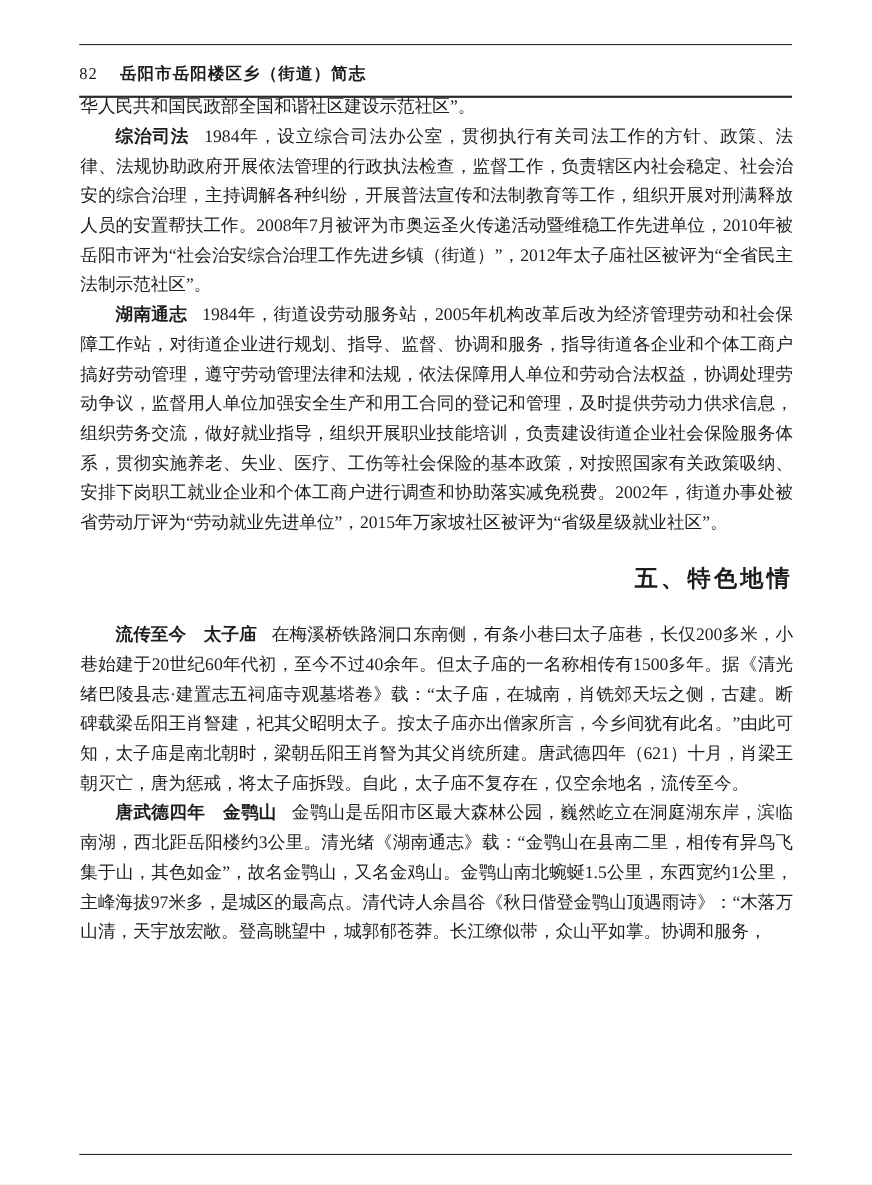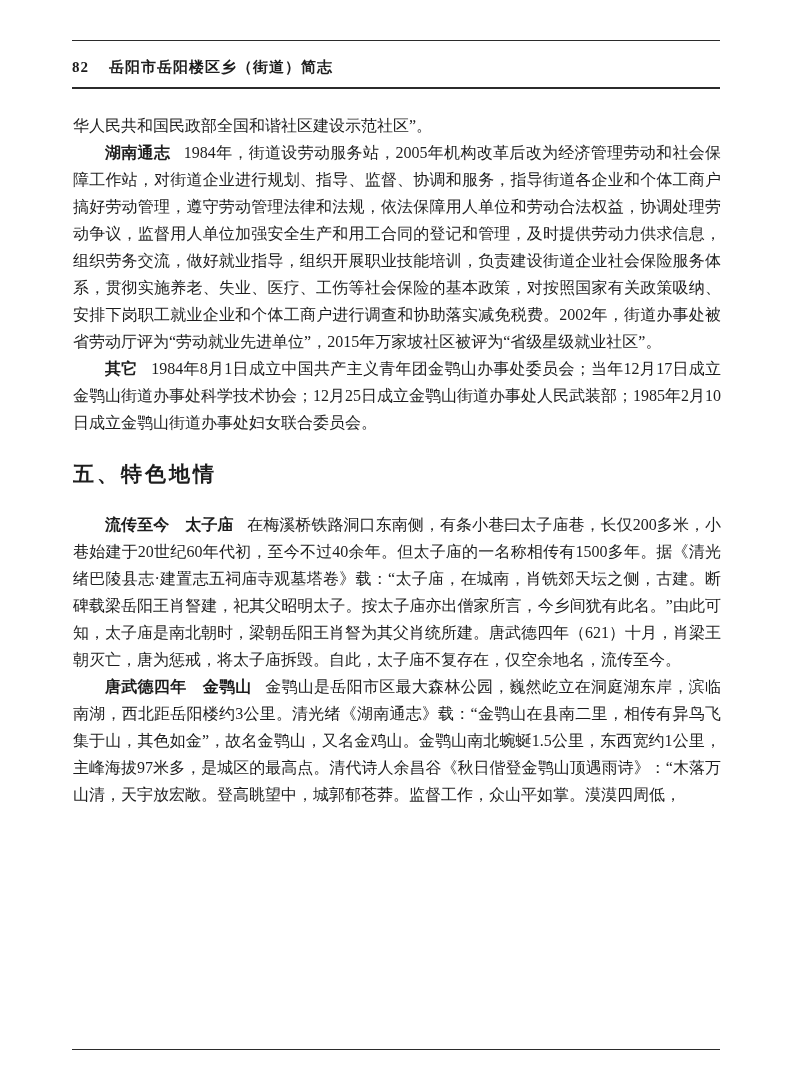--- a/index.html
+++ b/index.html
@@ -29,52 +29,52 @@
     position: absolute;
     top: 58px;
     left: 72px;
     width: 648px;
     font-size: 15px;
     letter-spacing: 1px;
     white-space: nowrap;
   }
   .page-num {
     font-family: "Liberation Serif", serif;
-    font-weight: bold;
+    font-weight: normal;
     margin-right: 20px;
   }
   .header-title {
     font-family: "Liberation Sans", "DejaVu Sans", sans-serif;
     font-weight: bold;
     font-size: 15px;
     margin-top: 44px;
   }
   .body-text {
     position: absolute;
-    top: 112px;
+    top: 84px;
     left: 73px;
     width: 648px;
     font-size: 16px;
     line-height: 27px;
     text-align: justify;
     text-justify: inter-ideograph;
   }
   .para { text-indent: 2em; margin: 0; }
   .para.no-indent { text-indent: 0; }
   .lead {
     font-family: "Liberation Sans", "DejaVu Sans", sans-serif;
     font-weight: bold;
     padding-right: 0.85em;
   }
   .section-heading {
     font-family: "Liberation Sans", "DejaVu Sans", sans-serif;
     font-weight: bold;
     font-size: 21px;
     letter-spacing: 3px;
-    text-align: left;
+    text-align: right;
     text-indent: 0;
     margin: 24px 0 24px 0;
   }
 </style>
 </head>
 <body>
 
 <div class="page">
 
   <div class="rule top"></div>
@@ -82,36 +82,36 @@
   <div class="running-header">
     <span class="page-num">82</span><span class="header-title">岳阳市岳阳楼区乡（街道）简志</span>
   </div>
 
   <div class="rule header"></div>
 
   <div class="body-text">
 
     <p class="para no-indent">华人民共和国民政部全国和谐社区建设示范社区”。</p>
 
+    <p class="para">
+      <span class="lead">综治司法</span><span>1984年，设立综合司法办公室，贯彻执行有关司法工作的方针、政策、法律、法规协助政府开展依法管理的行政执法检查，监督工作，负责辖区内社会稳定、社会治安的综合治理，主持调解各种纠纷，开展普法宣传和法制教育等工作，组织开展对刑满释放人员的安置帮扶工作。2008年7月被评为市奥运圣火传递活动暨维稳工作先进单位，2010年被岳阳市评为“社会治安综合治理工作先进乡镇（街道）”，2012年太子庙社区被评为“全省民主法制示范社区”。</span>
+    </p>
 
     <p class="para">
       <span class="lead">湖南通志</span><span>1984年，街道设劳动服务站，2005年机构改革后改为经济管理劳动和社会保障工作站，对街道企业进行规划、指导、监督、协调和服务，指导街道各企业和个体工商户搞好劳动管理，遵守劳动管理法律和法规，依法保障用人单位和劳动合法权益，协调处理劳动争议，监督用人单位加强安全生产和用工合同的登记和管理，及时提供劳动力供求信息，组织劳务交流，做好就业指导，组织开展职业技能培训，负责建设街道企业社会保险服务体系，贯彻实施养老、失业、医疗、工伤等社会保险的基本政策，对按照国家有关政策吸纳、安排下岗职工就业企业和个体工商户进行调查和协助落实减免税费。2002年，街道办事处被省劳动厅评为“劳动就业先进单位”，2015年万家坡社区被评为“省级星级就业社区”。</span>
     </p>
 
-    <p class="para">
-      <span class="lead">其它</span><span>1984年8月1日成立中国共产主义青年团金鹗山办事处委员会；当年12月17日成立金鹗山街道办事处科学技术协会；12月25日成立金鹗山街道办事处人民武装部；1985年2月10日成立金鹗山街道办事处妇女联合委员会。</span>
-    </p>
 
     <h2 class="section-heading">五、特色地情</h2>
 
     <p class="para">
       <span class="lead">流传至今　太子庙</span><span>在梅溪桥铁路洞口东南侧，有条小巷曰太子庙巷，长仅200多米，小巷始建于20世纪60年代初，至今不过40余年。但太子庙的一名称相传有1500多年。据《清光绪巴陵县志·建置志五祠庙寺观墓塔卷》载：“太子庙，在城南，肖铣郊天坛之侧，古建。断碑载梁岳阳王肖詧建，祀其父昭明太子。按太子庙亦出僧家所言，今乡间犹有此名。”由此可知，太子庙是南北朝时，梁朝岳阳王肖詧为其父肖统所建。唐武德四年（621）十月，肖梁王朝灭亡，唐为惩戒，将太子庙拆毁。自此，太子庙不复存在，仅空余地名，流传至今。</span>
     </p>
 
     <p class="para">
-      <span class="lead">唐武德四年　金鹗山</span><span>金鹗山是岳阳市区最大森林公园，巍然屹立在洞庭湖东岸，滨临南湖，西北距岳阳楼约3公里。清光绪《湖南通志》载：“金鹗山在县南二里，相传有异鸟飞集于山，其色如金”，故名金鹗山，又名金鸡山。金鹗山南北蜿蜒1.5公里，东西宽约1公里，主峰海拔97米多，是城区的最高点。清代诗人余昌谷《秋日偕登金鹗山顶遇雨诗》：“木落万山清，天宇放宏敞。登高眺望中，城郭郁苍莽。监督工作，众山平如掌。漠漠四周低，</span>
+      <span class="lead">唐武德四年　金鹗山</span><span>金鹗山是岳阳市区最大森林公园，巍然屹立在洞庭湖东岸，滨临南湖，西北距岳阳楼约3公里。清光绪《湖南通志》载：“金鹗山在县南二里，相传有异鸟飞集于山，其色如金”，故名金鹗山，又名金鸡山。金鹗山南北蜿蜒1.5公里，东西宽约1公里，主峰海拔97米多，是城区的最高点。清代诗人余昌谷《秋日偕登金鹗山顶遇雨诗》：“木落万山清，天宇放宏敞。登高眺望中，城郭郁苍莽。长江缭似带，众山平如掌。协调和服务，</span>
     </p>
 
   </div>
 
   <div class="rule bottom"></div>
 
 </div>
 
 </body></html>

